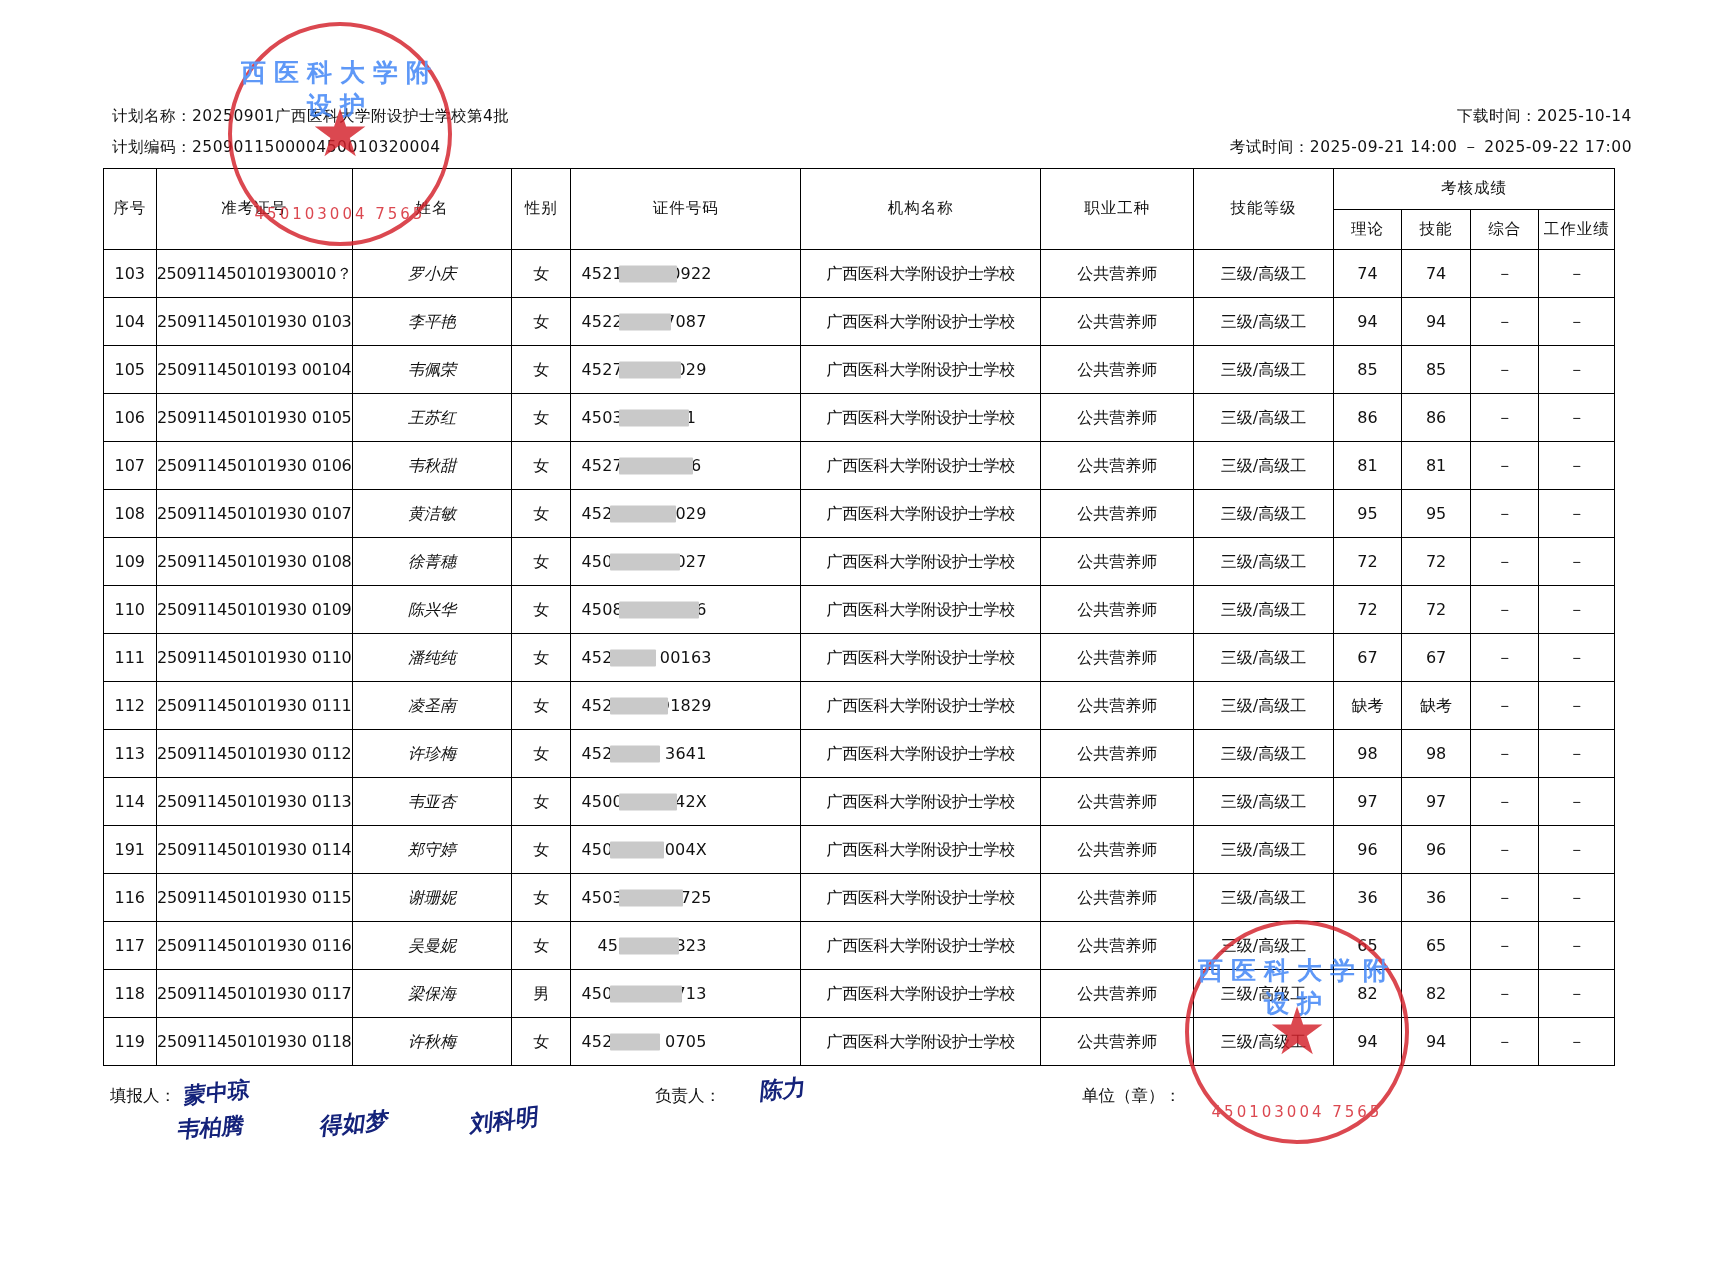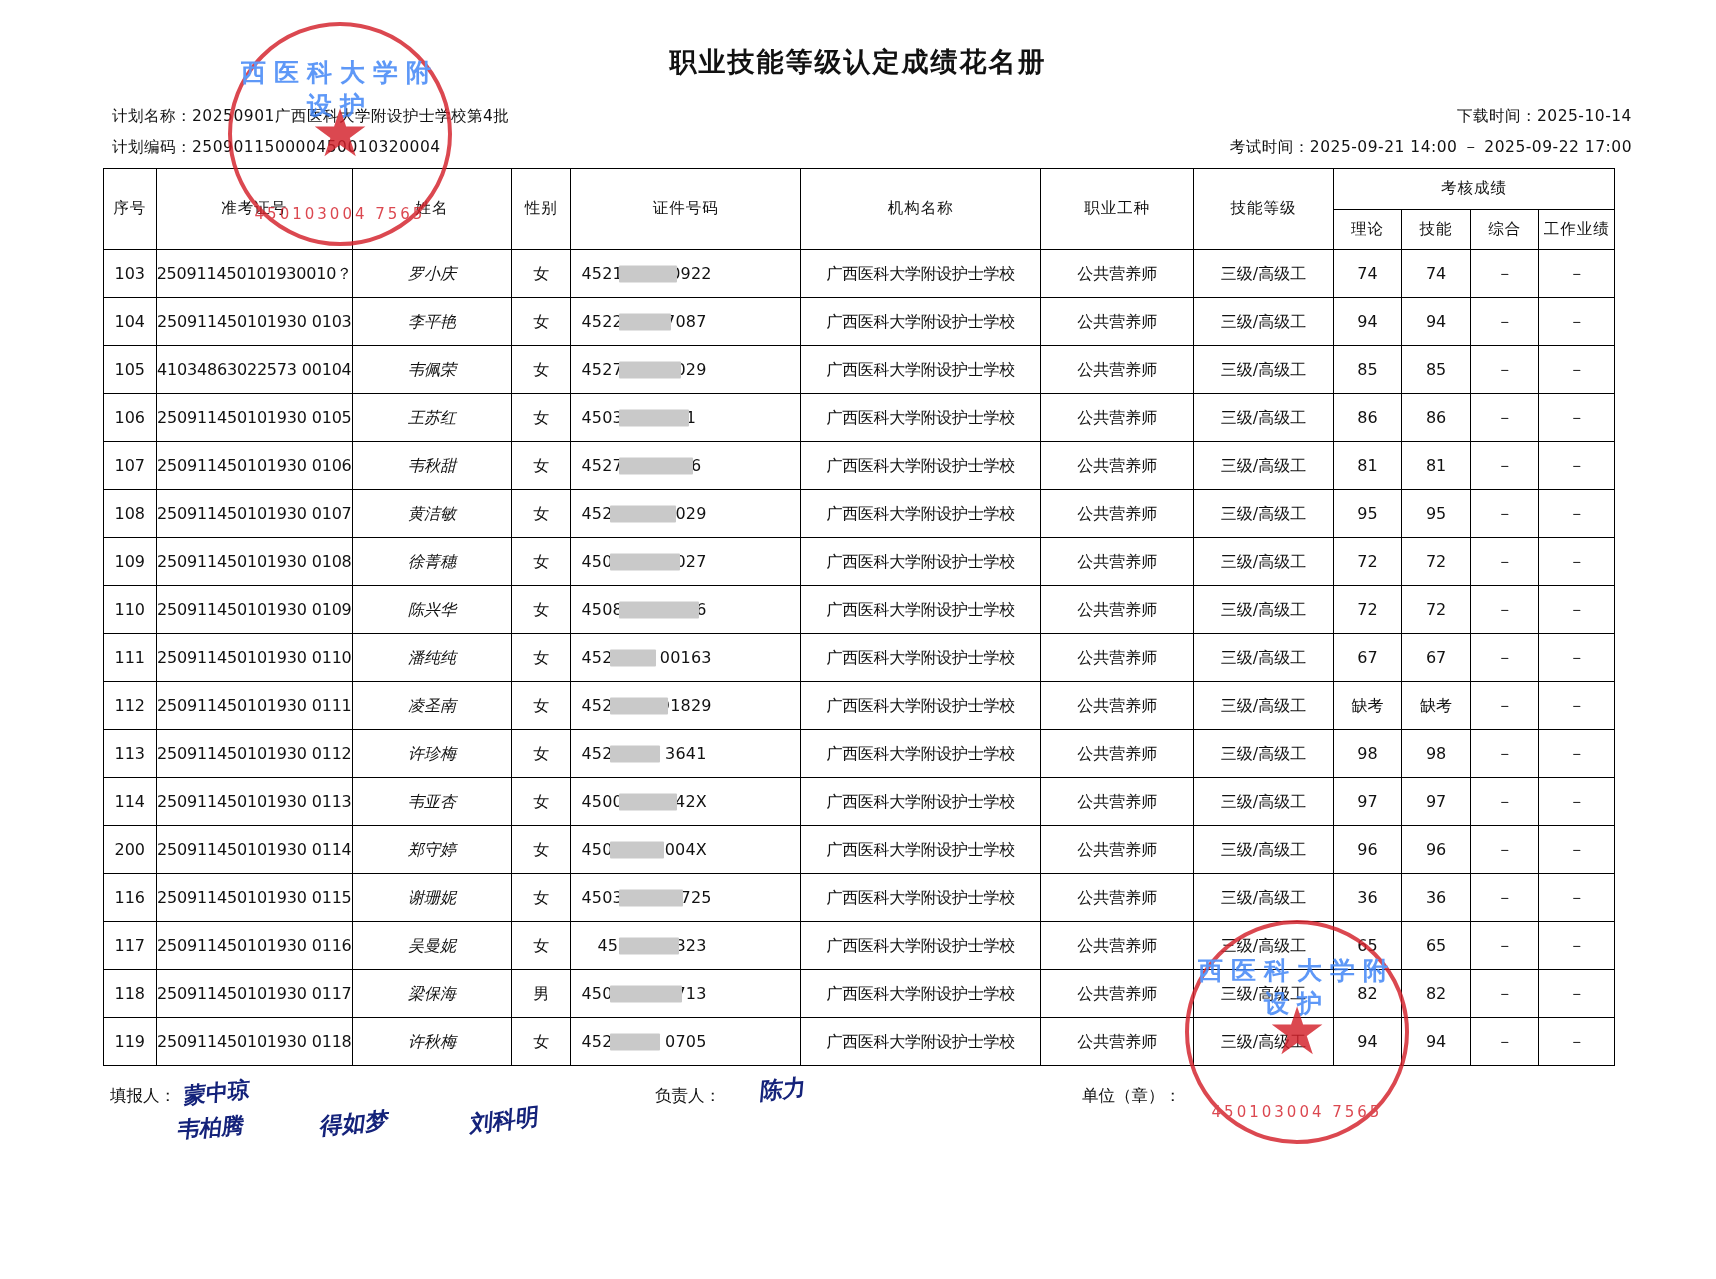--- a/index.html
+++ b/index.html
@@ -214,21 +214,20 @@
     width: 216px; height: 216px;
   }
   #seal-bottom-right .seal-star { font-size: 66px; }
   #seal-bottom-right .seal-top { font-size: 25px; }
 </style>
 </head>
 <body>
 
 <div class="page">
 
-  <div class="title">职业技能等级认定成绩花名册</div>
 
   <div class="meta-left l1">
     <span>计划名称：</span><span>20250901广西医科大学附设护士学校第4批</span>
   </div>
   <div class="meta-left l2">
     <span>计划编码：</span><span>250901150000450010320004</span>
   </div>
   <div class="meta-right r1">
     <span>下载时间：</span><span>2025-10-14</span>
   </div>
@@ -295,21 +294,21 @@
             <td class="org">广西医科大学附设护士学校</td>
             <td class="">公共营养师</td>
             <td class="">三级/高级工</td>
             <td class="score">94</td>
             <td class="score">94</td>
             <td class="dash">－</td>
             <td class="dash">－</td>
           </tr>
           <tr>
             <td class="">105</td>
-            <td class="idnum">41034863022573 00104</td>
+            <td class="idnum">25091145010193 00104</td>
             <td class="name">韦佩荣</td>
             <td class="">女</td>
             <td class="cert"><span style="position: absolute; left: 10px; top: 50%; transform: translateY(-50%);">4527</span><span class="redact" style="left: 48px; width: 62px;"></span><span>0029</span></td>
             <td class="org">广西医科大学附设护士学校</td>
             <td class="">公共营养师</td>
             <td class="">三级/高级工</td>
             <td class="score">85</td>
             <td class="score">85</td>
             <td class="dash">－</td>
             <td class="dash">－</td>
@@ -434,21 +433,21 @@
             <td class="cert"><span style="position: absolute; left: 10px; top: 50%; transform: translateY(-50%);">4500</span><span class="redact" style="left: 48px; width: 58px;"></span><span>242X</span></td>
             <td class="org">广西医科大学附设护士学校</td>
             <td class="">公共营养师</td>
             <td class="">三级/高级工</td>
             <td class="score">97</td>
             <td class="score">97</td>
             <td class="dash">－</td>
             <td class="dash">－</td>
           </tr>
           <tr>
-            <td class="">200</td>
+            <td class="">191</td>
             <td class="idnum">250911450101930 0114</td>
             <td class="name">郑守婷</td>
             <td class="">女</td>
             <td class="cert"><span style="position: absolute; left: 10px; top: 50%; transform: translateY(-50%);">450</span><span class="redact" style="left: 39px; width: 54px;"></span><span>004X</span></td>
             <td class="org">广西医科大学附设护士学校</td>
             <td class="">公共营养师</td>
             <td class="">三级/高级工</td>
             <td class="score">96</td>
             <td class="score">96</td>
             <td class="dash">－</td>

